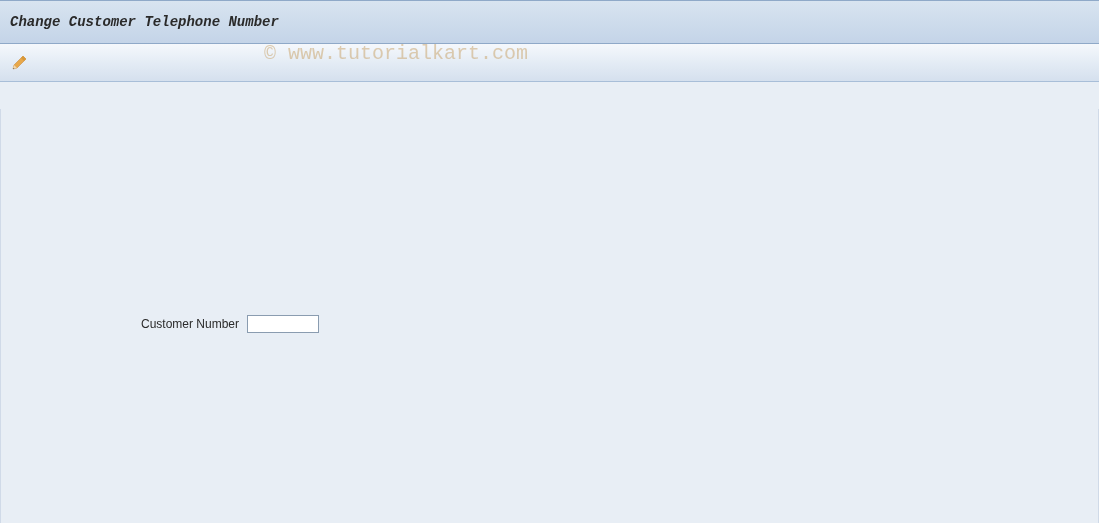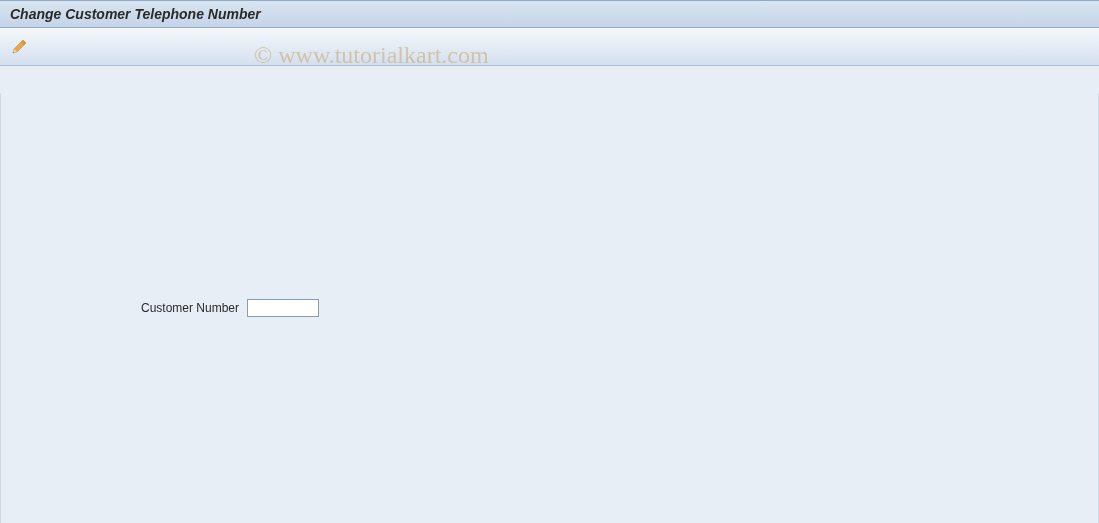--- a/index.html
+++ b/index.html
@@ -16,23 +16,24 @@
       height: 523px;
       overflow: hidden;
       position: relative;
     }
     
     .title-bar {
       background: linear-gradient(to bottom, #d8e4f0 0%, #c4d4e8 100%);
       border-top: 1px solid #8fa9c8;
       border-bottom: 1px solid #8fa9c8;
       padding: 5px 10px;
-      height: 28px;
+      height: 44px;
       display: flex;
       align-items: center;
+      font-family: Liberation Mono, monospace;
     }
     
     .title-text {
       font-weight: bold;
       font-style: italic;
       font-size: 14px;
       color: #2a2a2a;
     }
     
     .toolbar {
@@ -89,24 +90,24 @@
       height: 18px;
       border: 1px solid #8a9cb0;
       background: #ffffff;
       font-size: 12px;
       padding: 0 3px;
     }
     
     .watermark {
       position: absolute;
       top: 42px;
-      left: 254px;
-      font-size: 24px;
+      left: 264px;
+      font-size: 20px;
       color: rgba(200, 160, 100, 0.5);
-      font-family: Liberation Serif, serif;
+      font-family: Liberation Mono, monospace;
       pointer-events: none;
       z-index: 100;
     }
   </style>
 </head>
 <body>
 
 <div class="title-bar">
   <span class="title-text">Change Customer Telephone Number</span>
 </div>

